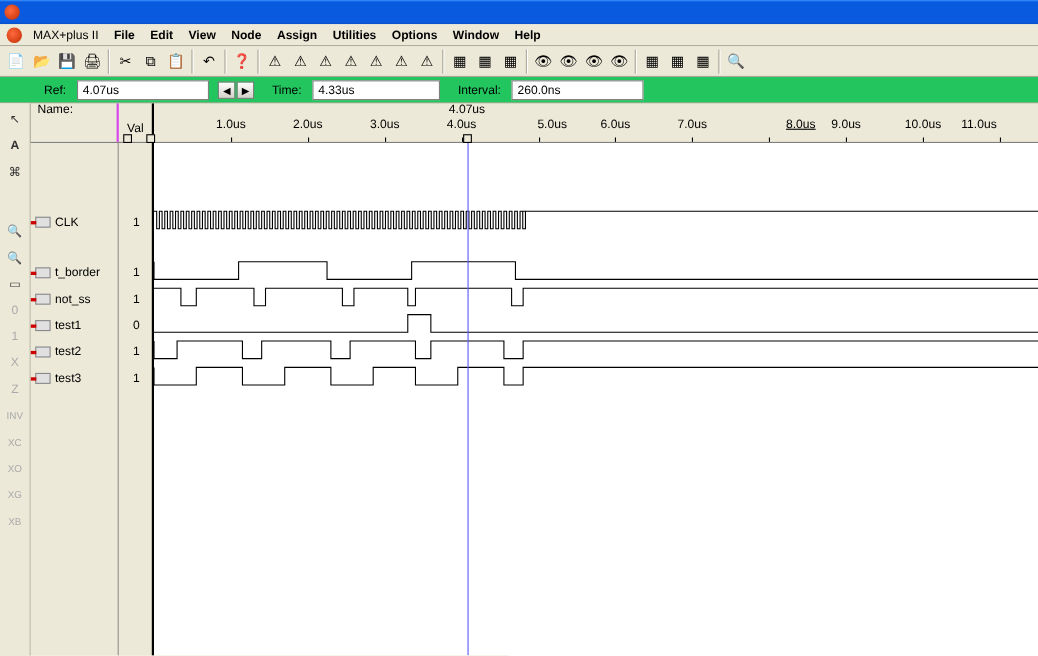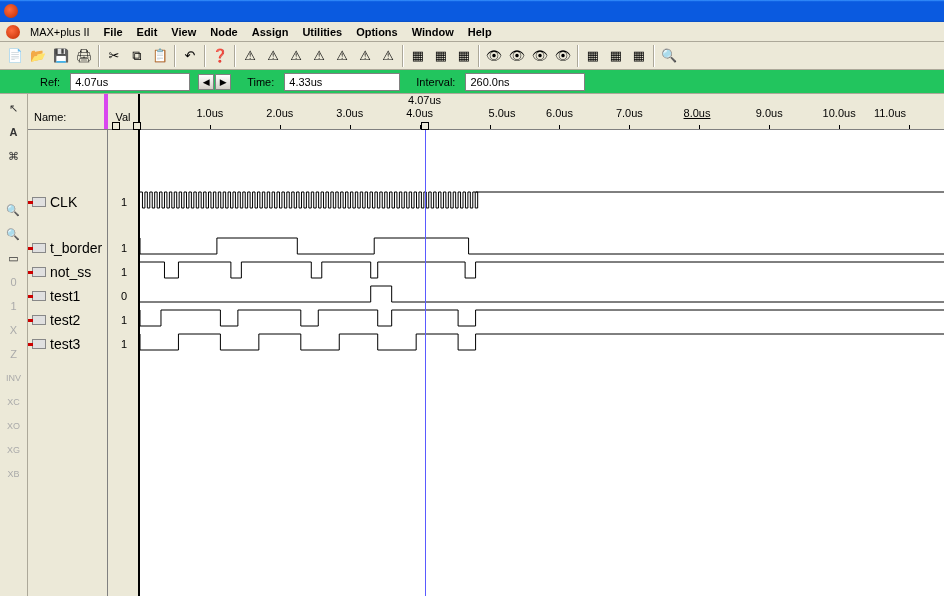--- a/index.html
+++ b/index.html
@@ -87,22 +87,22 @@
     position: absolute; top: 0; font-size: 11px;
     text-align: center; width: 60px;
   }
 
   
   .whdr {
     height: 36px; display: flex; border-bottom: 1px solid #808080;
     font-size: 11px; position: relative;
   }
   .namecol {
-    width: 80px; display: flex; align-items: flex-end; padding: 0 4px 6px 6px;
-    border-right: 4px solid #d946ef;
+    width: 80px; display: flex; align-items: flex-start; padding: 0 4px 6px 6px;
+    border-right: 2px solid #d946ef;
   }
   .valcol {
     width: 32px; display: flex; align-items: flex-end; justify-content: center;
     padding-bottom: 6px; border-right: 2px solid #000;
   }
   .rulercol { flex: 1; position: relative; }
   .tick { position: absolute; bottom: 0; font-size: 11px; transform: translateX(-50%); }
   .tickline { position: absolute; bottom: 0; width: 1px; height: 4px; background: #000; }
 
   
@@ -116,21 +116,21 @@
     width: 32px; border-right: 2px solid #000; background: #ece9d8;
   }
   .wbody .sigcol { flex: 1; position: relative; overflow: hidden; background: #fff; }
 
   
   .vmarker {
     position: absolute; top: 0; bottom: 0; width: 1px; background: #5a5aff; z-index: 5;
   }
   .siglabel {
     position: absolute; height: 24px; display: flex; align-items: center;
-    font-size: 14px; gap: 4px; padding-left: 4px;
+    font-size: 11px; gap: 4px; padding-left: 4px;
   }
   .siglabel .pinicon {
     width: 14px; height: 10px; background: #e0e0e0; border: 1px solid #888;
     position: relative;
   }
   .siglabel .pinicon::before {
     content: ""; position: absolute; left: -5px; top: 3px; width: 5px; height: 3px;
     background: #c00;
   }
   .sigval {
@@ -265,21 +265,21 @@
           <div class="tick" style="left: 209.739px; bottom: 10px;">3.0us</div>
           <div class="tickline" style="left: 209.739px;"></div>
           <div class="tick" style="left: 279.652px; bottom: 10px;">4.0us</div>
           <div class="tickline" style="left: 279.652px;"></div>
           <div class="tick" style="left: 362px; bottom: 10px;">5.0us</div>
           <div class="tickline" style="left: 349.565px;"></div>
           <div class="tick" style="left: 419.478px; bottom: 10px;">6.0us</div>
           <div class="tickline" style="left: 419.478px;"></div>
           <div class="tick" style="left: 489.391px; bottom: 10px;">7.0us</div>
           <div class="tickline" style="left: 489.391px;"></div>
-          <div class="tick" style="left: 557px; bottom: 10px; text-decoration: underline;">8.0us</div>
+          <div class="tick" style="left: 588px; bottom: 10px; text-decoration: underline;">8.0us</div>
           <div class="tickline" style="left: 559.304px;"></div>
           <div class="tick" style="left: 629.217px; bottom: 10px;">9.0us</div>
           <div class="tickline" style="left: 629.217px;"></div>
           <div class="tick" style="left: 699.13px; bottom: 10px;">10.0us</div>
           <div class="tickline" style="left: 699.13px;"></div>
           <div class="tick" style="left: 750px; bottom: 10px;">11.0us</div>
           <div class="tickline" style="left: 769.043px;"></div>
           <div class="handle" style="left: 280.546px;"></div>
           <div class="handle" style="left: -28.4696px;"></div>
           <div class="handle" style="left: -7.49565px;"></div>

